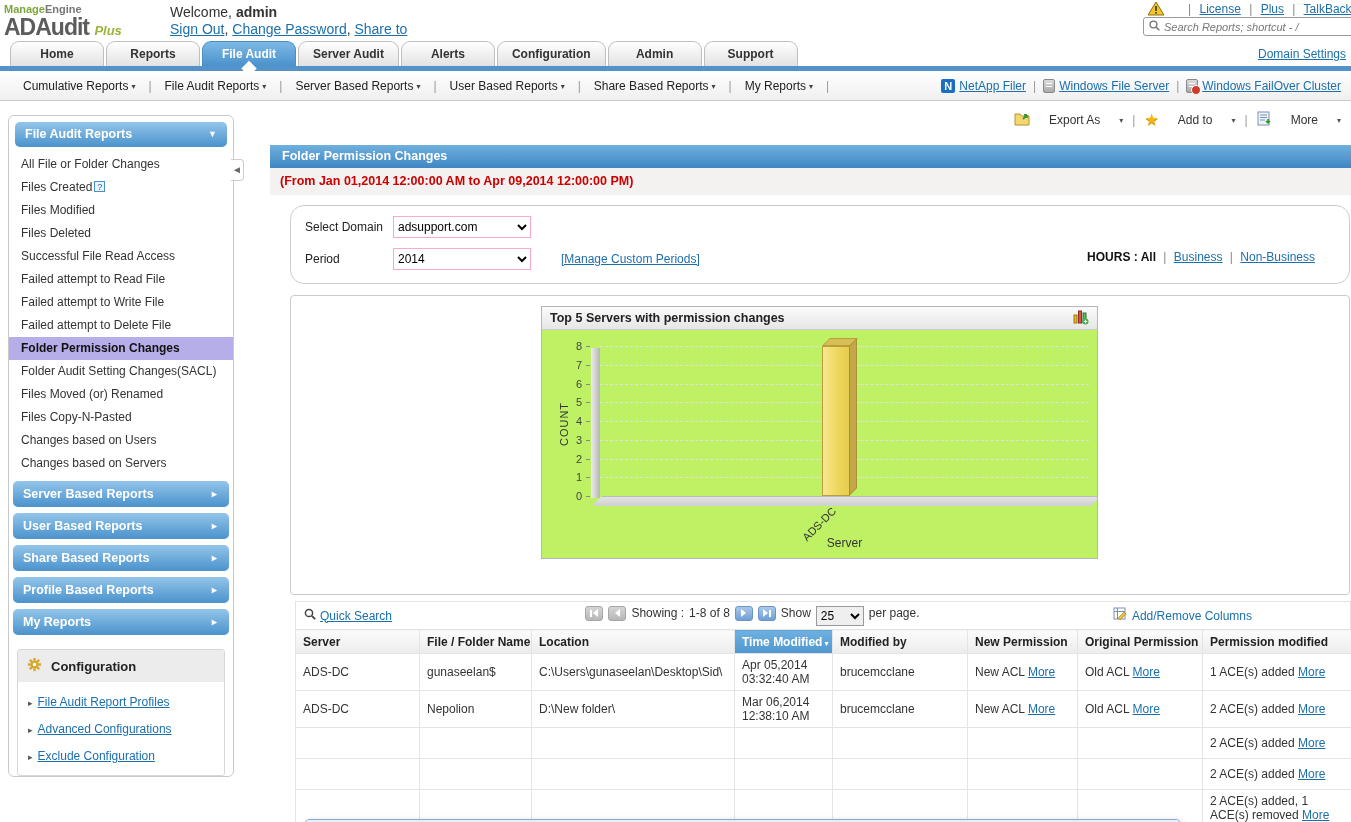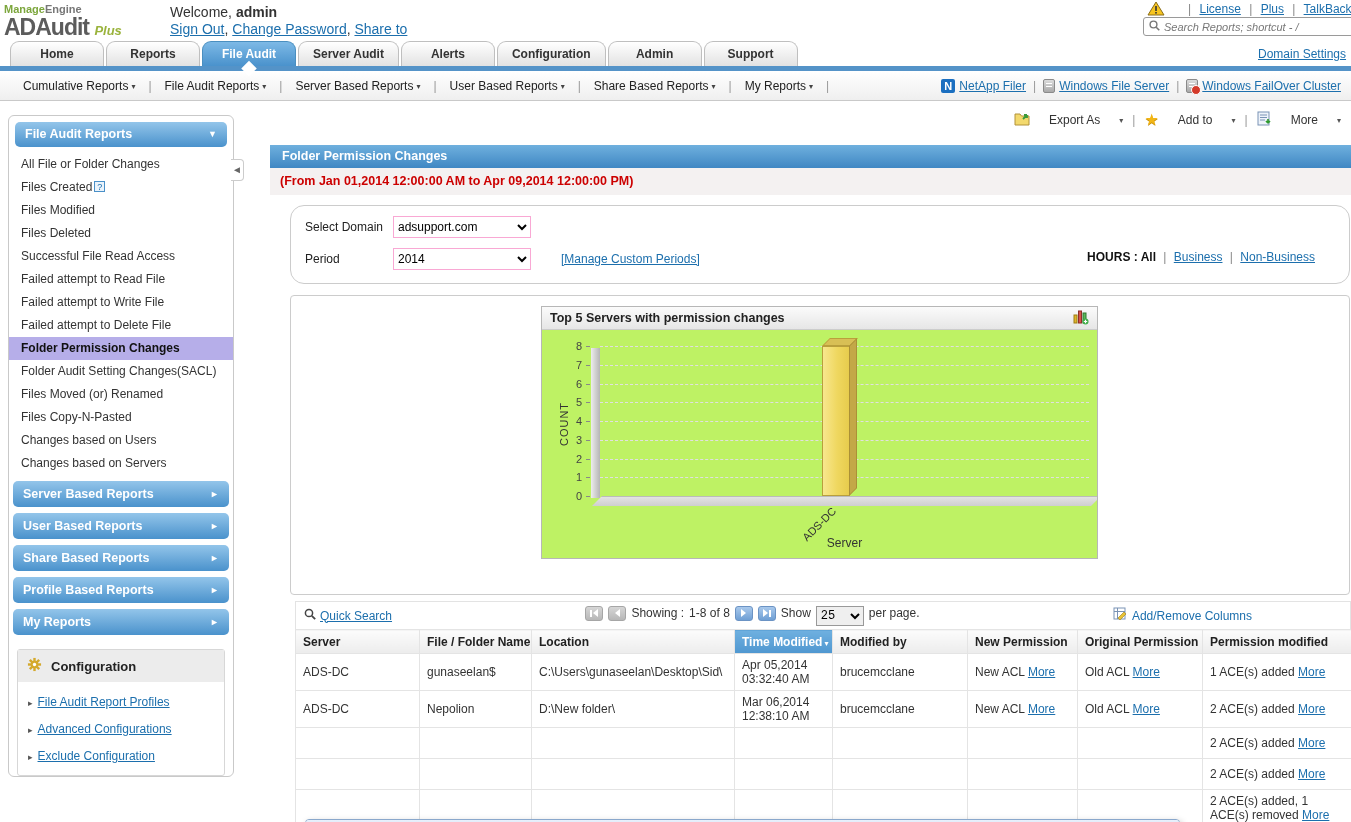--- a/index.html
+++ b/index.html
@@ -108,21 +108,21 @@
   .grid-area{margin-left:25px;margin-top:6px}
   .grid-toolbar{height:28px;display:flex;align-items:center;background:#fff;border:1px solid #e3e3e3;border-bottom:0;padding:8px 8px}
   .qsearch{display:flex;align-items:center;gap:4px}
   .tb-center{margin:0 auto;display:flex;align-items:flex-start;gap:5px;font-size:12px;color:#333}
   .pager-btn{width:18px;height:15px;border-radius:3px;display:inline-flex;align-items:center;justify-content:center;gap:1px;cursor:pointer}
   .pager-btn.gray{background:linear-gradient(#d6d6d6,#b7b7b7);border:1px solid #a6a6a6}
   .pager-btn.blue{background:linear-gradient(#a9c9ec,#6f9fd4);border:1px solid #6b93c4}
   .pager-bar{width:2px;height:7px;background:#fff}
   .tri-l{width:0;height:0;border-top:4px solid transparent;border-bottom:4px solid transparent;border-right:5px solid #fff}
   .tri-r{width:0;height:0;border-top:4px solid transparent;border-bottom:4px solid transparent;border-left:5px solid #fff}
-  .tb-center select{height:20px;width:48px;font-size:12px;border:1px solid #999;font-family:Liberation Mono, monospace}
+  .tb-center select{height:20px;width:48px;font-size:12px;border:1px solid #999;font-family:Liberation Sans, sans-serif}
   .tb-right{display:flex;align-items:center;gap:5px;margin-right:90px}
   .addremove{color:#1c6fad;text-decoration:none}
 
   table.data-table{border-collapse:collapse;table-layout:fixed;width:1059px;background:#fff}
   .data-table th,.data-table td{border:1px solid #e4e4e4;padding:4px 7px;font-size:12px;text-align:left;vertical-align:middle;overflow:hidden;word-wrap:break-word}
   .data-table thead th{background:linear-gradient(#fcfcfc,#ececec);font-weight:bold;color:#222;height:24px;white-space:nowrap;cursor:pointer}
   .data-table thead th.sorted{background:linear-gradient(#6fb0e0,#4f97d0);color:#fff}
   .data-table thead th.sorted .caret{font-size:8px;margin-left:2px}
   .data-table tbody tr{height:31px}
   .data-table tbody td{color:#333}

